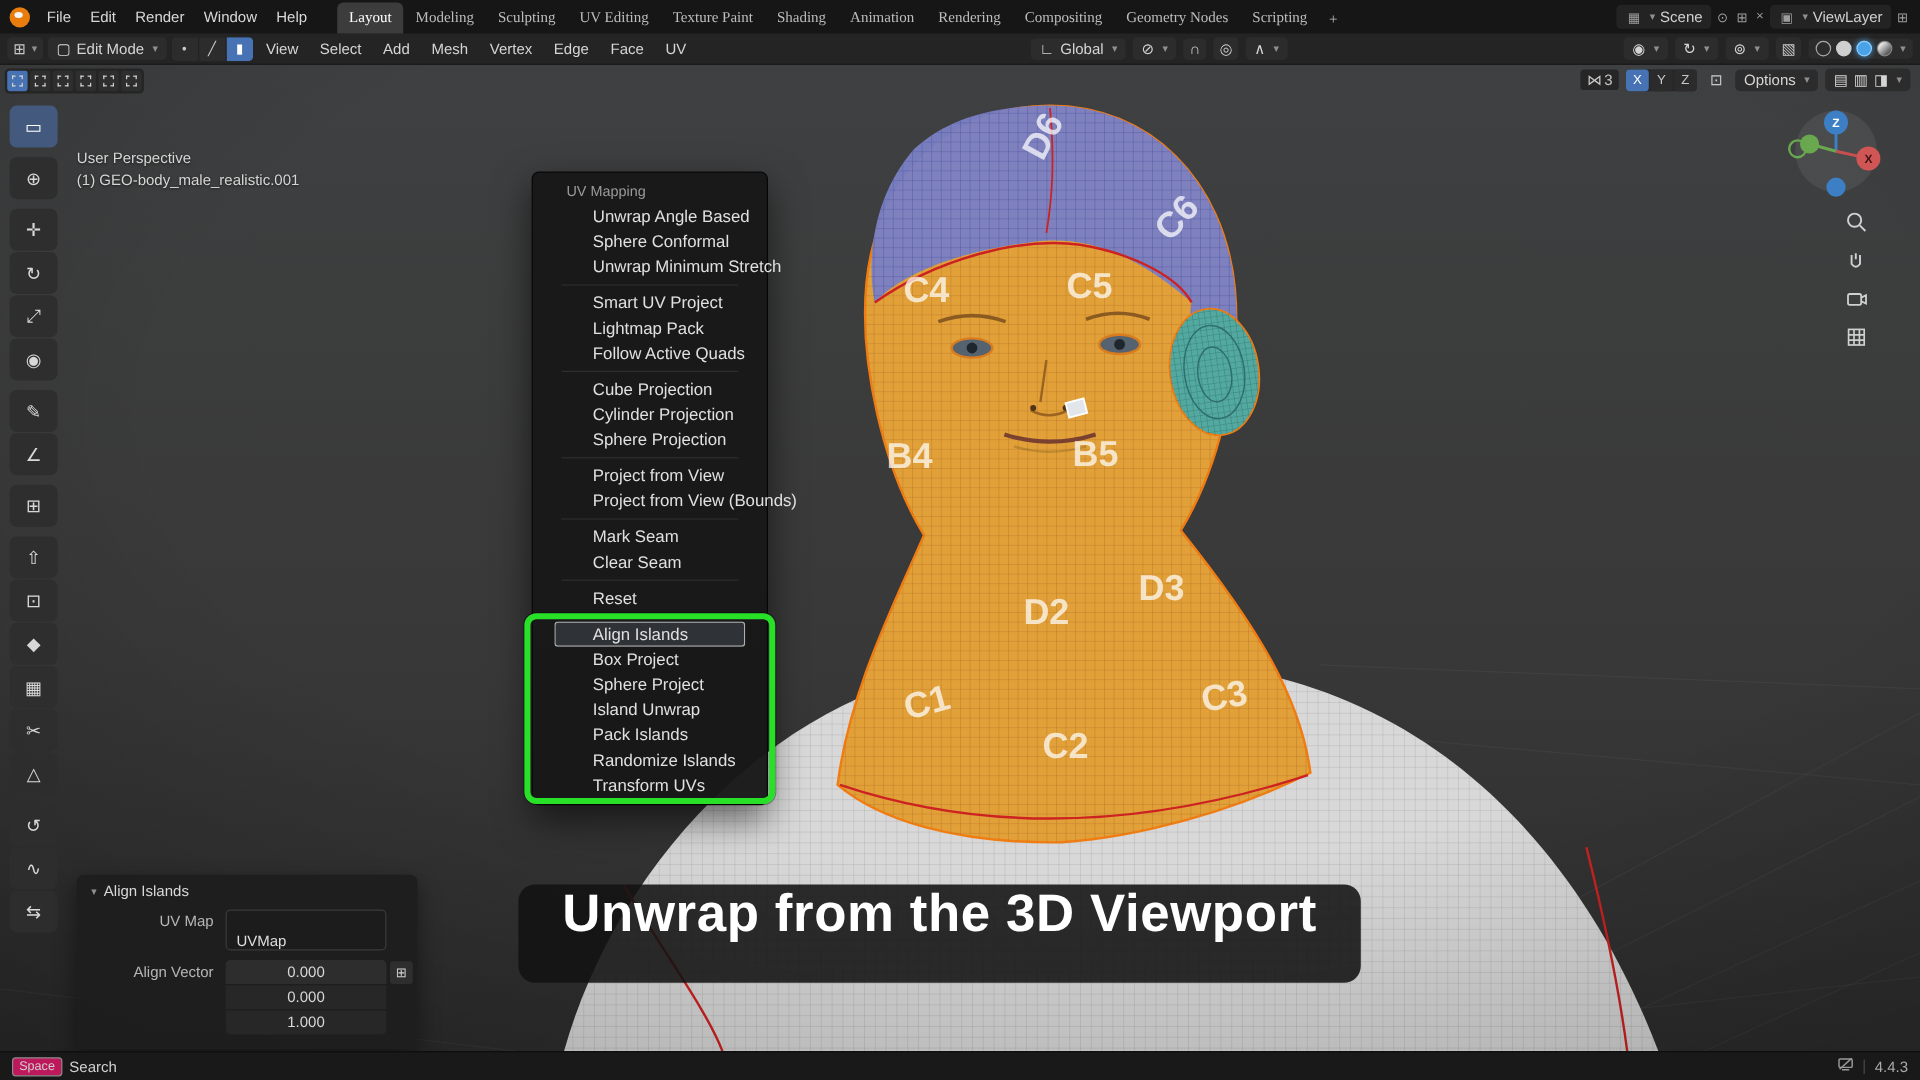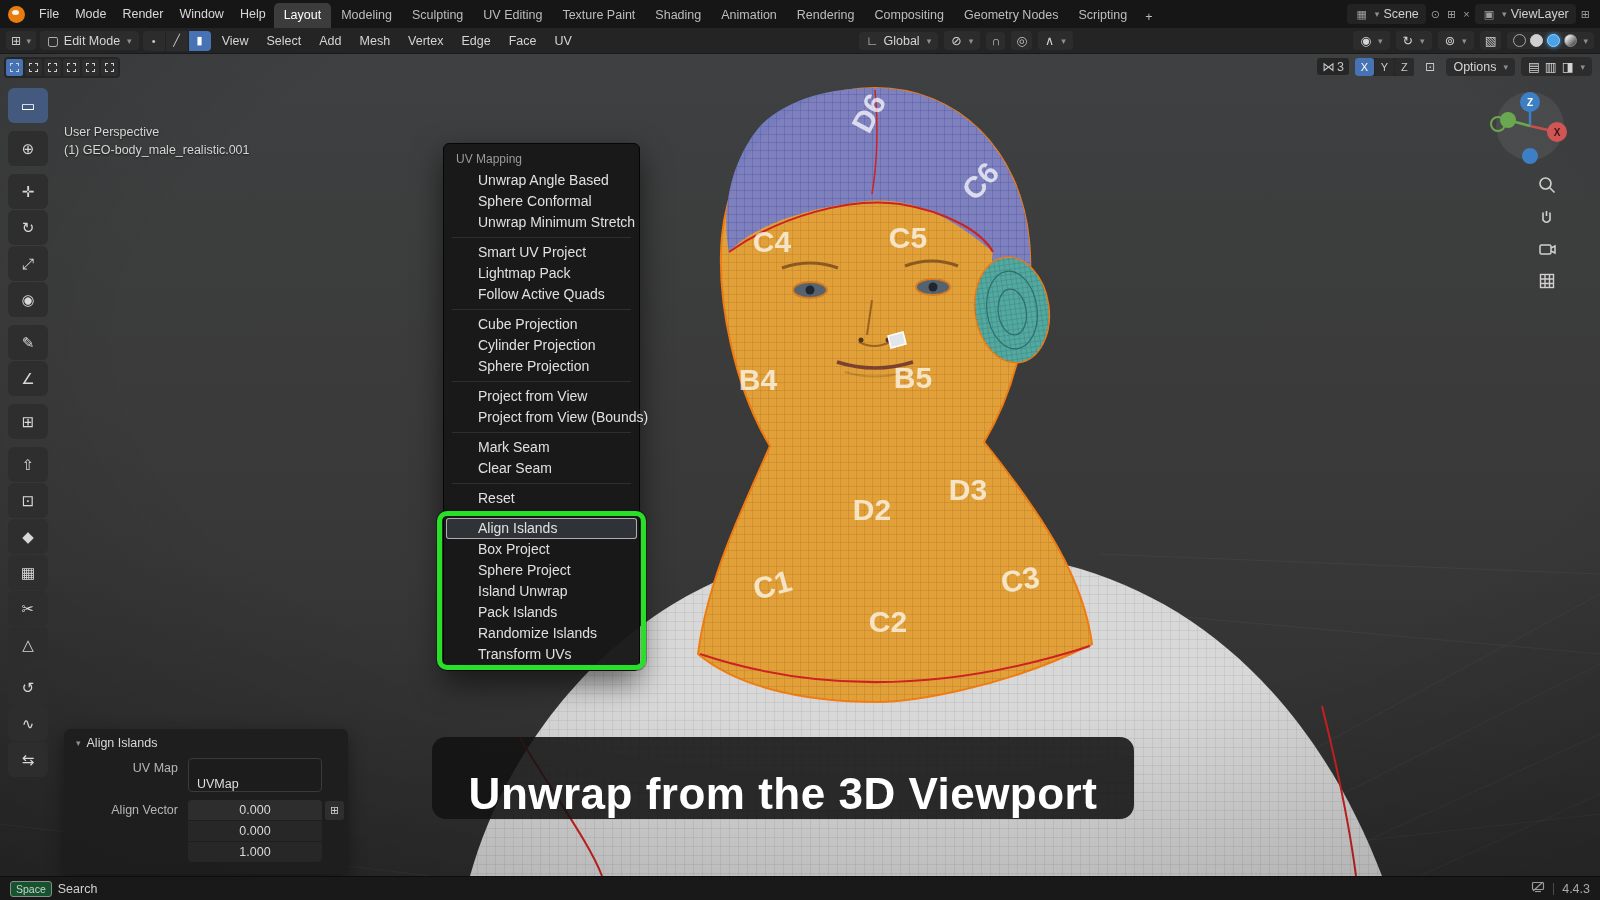--- a/index.html
+++ b/index.html
@@ -6,21 +6,21 @@
   html,body { width:1600px; height:900px; overflow:hidden; background:#303030;
     font-family:"Liberation Sans","DejaVu Sans",sans-serif; cursor:default; }
   body { position:relative; color:#d0d0d0; font-size:12.5px; -webkit-user-select:none; user-select:none; }
 
   
   .topbar { position:absolute; top:0; left:0; right:0; height:28px; background:#161616;
     display:flex; align-items:center; padding:0 8px; z-index:40;text-align:right; }
   .blogo { width:17px; height:17px; border-radius:50%; background:#e87d0d; position:relative; margin-right:6px; flex:none; }
   .blogo::after { content:""; position:absolute; left:4px; top:4px; width:7px; height:5px; border-radius:50%; background:#f5f5f5; }
   .tmenu { padding:3px 8px; border-radius:3px; color:#d8d8d8; }
-  .ws-wrap { display:flex; align-items:flex-end; margin-left:0; height:28px; }
+  .ws-wrap { display:flex; align-items:flex-end; margin-left:17px; height:28px;font-family:Liberation Serif, serif; }
   .ws { padding:5px 10px 6px; color:#bdbdbd; border-radius:5px 5px 0 0; font-size:12.5px; }
   .ws.active { background:#3c3c3c; color:#fff; }
   .ws-add { padding:4px 8px; color:#bdbdbd; }
   .top-right { margin-left:auto; display:flex; align-items:center; gap:3px; }
   .ticon { color:#9d9d9d; font-size:11px; padding:0 2px; }
   .chev { color:#8f8f8f; font-size:9px; padding-left:2px; }
   .tfield { display:flex; align-items:center; gap:4px; background:#232323; border-radius:4px; padding:3px 7px; }
 
   
   .vrow2 { position:absolute; top:28px; left:0; right:0; height:26px; background:#242424;
@@ -64,21 +64,21 @@
     text-shadow:0 1px 2px rgba(0,0,0,.6); z-index:5;margin-top:35px; }
 
   
   .gizmo { position:absolute; top:88px; right:30px; z-index:10; }
   .sideicons { position:absolute; top:172px; right:40px; display:flex; flex-direction:column; gap:6px; z-index:10; }
   .sbtn { width:26px; height:26px; border-radius:50%; display:flex; align-items:center; justify-content:center; }
 
   
   .uv-menu { position:absolute; top:143px; left:443px; width:197px; background:rgba(24,24,24,.97);
     border:1px solid #060606; border-radius:6px; box-shadow:0 12px 30px rgba(0,0,0,.55);
-    padding:2px 0 5px; z-index:20; }
+    padding:2px 16px 5px; z-index:20; }
   .uv-title { color:#9a9a9a; font-size:12px; padding:6px 12px 4px; line-height:14px; }
   .mi { height:21px; line-height:21px; padding:0 14px 0 34px; font-size:14px; color:#e0e0e0; white-space:nowrap; }
   .mi.focused { background:#2f3337; box-shadow:inset 0 0 0 1px #aeaeae; border-radius:3px; margin:0 2px; padding-left:32px; }
   .sep { border-top:1px solid #2e2e2e; margin:4px 8px; }
 
   .greenbox { position:absolute; top:511px; left:437px; width:209px; height:159px; border:5px solid #28e028;
     border-radius:10px; z-index:30; pointer-events:none; box-shadow:0 0 0 1px rgba(0,0,0,.35); }
 
   
   .op-panel { position:absolute; top:729px; left:64px; width:284px; background:rgba(29,29,29,.95);
@@ -91,27 +91,27 @@
   .vec { display:flex; flex-direction:column; gap:1px;justify-content:flex-end; }
   .vec-row { display:flex; align-items:center; gap:3px; }
   .num { width:134px; height:20px; background:#272727; color:#d8d8d8; text-align:center; line-height:20px; }
   .vec-row:first-child .num { border-radius:4px 4px 0 0; background:#2d2d2d; }
   .vec-row:last-child .num { border-radius:0 0 4px 4px; }
   .matrix-btn { width:19px; height:19px; background:#2e2e2e; border-radius:3px; color:#cfcfcf;
     display:flex; align-items:center; justify-content:center; font-size:11px; }
 
   
   .caption { position:absolute; top:737px; left:432px; width:702px; height:82px; background:rgba(18,18,18,.88);
-    border-radius:14px; display:flex; align-items:flex-end; justify-content:center; z-index:25; }
+    border-radius:14px; display:flex; align-items:flex-start; justify-content:center; z-index:25; }
   .caption span { color:#fff; font-size:44px; font-weight:700; letter-spacing:.5px; }
 
   
   .statusbar { position:absolute; bottom:0; left:0; right:0; height:24px; background:#191919;
     border-top:1px solid #0d0d0d; display:flex; align-items:center; padding:0 10px; z-index:40; }
-  .keycap { border:1px solid #8a8a8a; border-radius:3px; padding:1px 5px; font-size:10.5px; color:#cfcfcf; background:#14532d; }
+  .keycap { border:1px solid #8a8a8a; border-radius:3px; padding:1px 5px; font-size:10.5px; color:#cfcfcf; background:#be185d; }
   .status-left { display:flex; align-items:center; gap:6px; }
   .status-right { margin-left:auto; display:flex; align-items:center; gap:8px; color:#ababab; }
   .vdivider { width:1px; height:12px; background:#4a4a4a; }
 
   .scene-wrap { position:absolute; top:54px; left:0; width:1600px; height:822px; z-index:1; }
 </style>
 </head>
 <body>
 
 <div class="scene-wrap">
@@ -212,21 +212,21 @@
     <text x="1022" y="536" transform="rotate(-10 1022 536)">C3</text>
   </g>
 
   <rect x="0" y="0" width="1600" height="822" fill="url(#vig)"></rect>
 </svg>
 </div>
 
 <div class="topbar">
   <span class="blogo"></span>
   <span class="tmenu">File</span>
-  <span class="tmenu">Mode</span>
+  <span class="tmenu">Edit</span>
   <span class="tmenu">Render</span>
   <span class="tmenu">Window</span>
   <span class="tmenu">Help</span>
   <div class="ws-wrap">
     <span class="ws active">Layout</span>
     <span class="ws">Modeling</span>
     <span class="ws">Sculpting</span>
     <span class="ws">UV Editing</span>
     <span class="ws">Texture Paint</span>
     <span class="ws">Shading</span>

